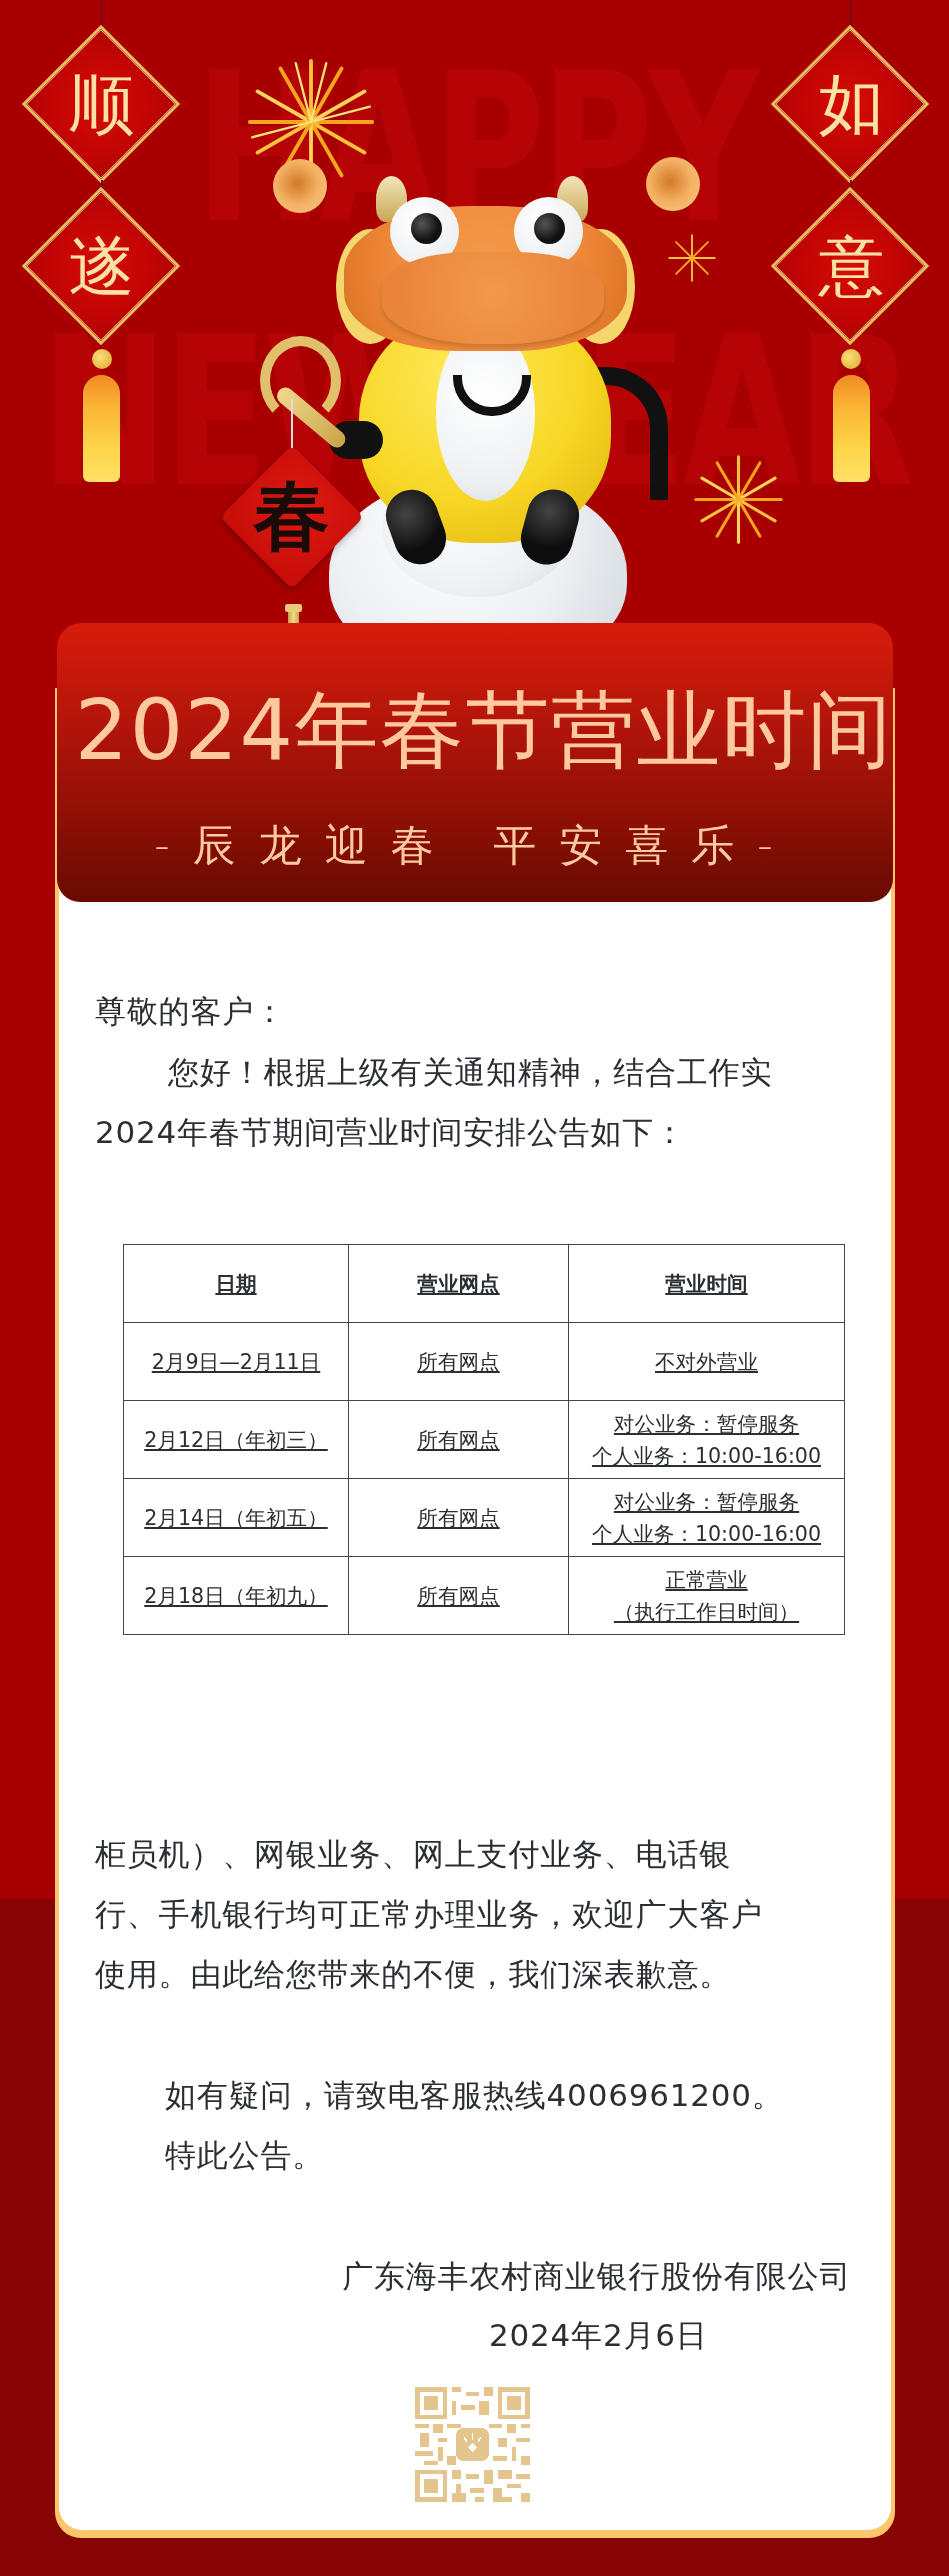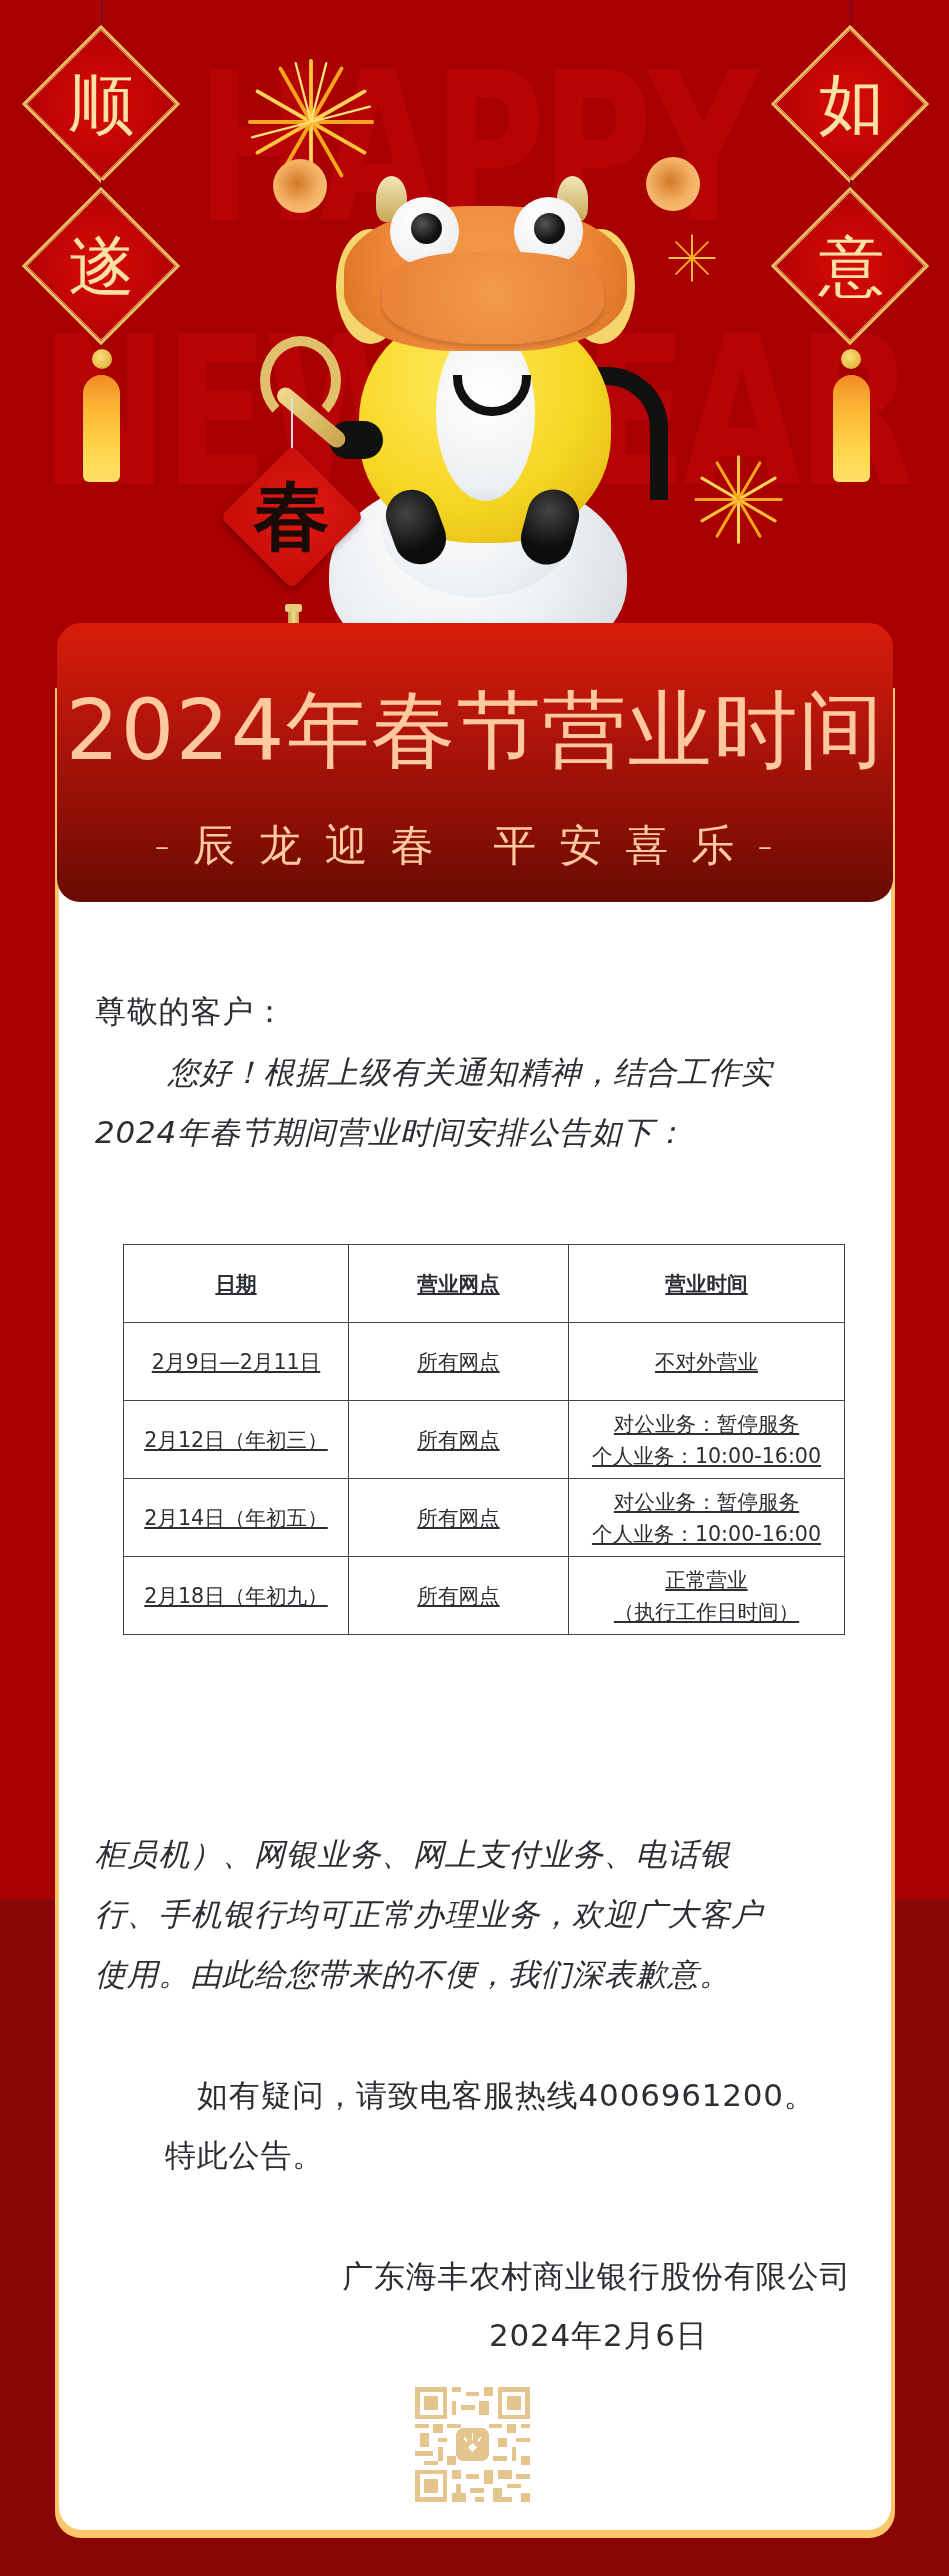--- a/index.html
+++ b/index.html
@@ -79,50 +79,50 @@
   
   .card-gold { position: absolute; left: 55px; top: 688px; width: 840px; height: 1850px; background: #fec66a; border-radius: 0 0 26px 26px; }
   .card { position: absolute; left: 59px; top: 688px; width: 832px; height: 1842px; background: #ffffff; border-radius: 0 0 23px 23px; }
 
   .header-banner {
     position: absolute; left: 57px; top: 623px; width: 836px; height: 279px;
     border-radius: 24.5px 24.5px 23px 23px;
     background: linear-gradient(180deg, #d81c0c 0%, #b4150a 35%, #8e0f05 70%, #680b02 100%);
   }
   .header-title {
-    position: absolute; left: 57px; top: 681px; width: 836px; text-align: center;
+    position: absolute; left: 57px; top: 681px; width: 836px; text-align: right;
     font-size: 84px; line-height: 99px; color: #ffc99f; letter-spacing: 1.5px;
     font-family: "DejaVu Sans", sans-serif;
   }
   .header-sub {
     position: absolute; left: 57px; top: 818px; width: 836px; text-align: center;
     font-size: 43px; line-height: 54px; color: #ffc99f; letter-spacing: 23px; font-weight: 300;
     font-family: "DejaVu Sans", sans-serif;
   }
 
   .text { position: absolute; color: #2b2e33; font-size: 31px; line-height: 60px; letter-spacing: 0.8px; }
   .salutation { left: 95px; top: 981px; }
-  .para { left: 95px; width: 765px; font-style: italic; }
+  .para { left: 95px; width: 765px; }
   .p1 { top: 1042px; }
   .line { display: block; white-space: nowrap; }
   .indent { padding-left: 73px; }
 
   table.schedule {
     position: absolute; left: 123px; top: 1244px; width: 721px;
     border-collapse: collapse; table-layout: fixed;
     font-size: 20.6px; color: #2b2e33;
   }
   table.schedule th, table.schedule td {
     border: 1.5px solid #444; text-align: center; vertical-align: middle; height: 77px; padding: 0 3.1px; line-height: 32px; text-decoration: underline;
   }
   table.schedule th { font-weight: bold; }
   .col1 { width: 225px; } .col2 { width: 220px; } .col3 { width: 276px; }
 
   .p2 { top: 1824px; }
-  .hotline { left: 165px; top: 2065px; margin-left: 32px; }
+  .hotline { left: 165px; top: 2065px; }
   .notice { left: 165px; top: 2125px; }
   .company { right: 99px; top: 2246px; text-align: right; }
   .date { left: 489px; top: 2305px; }
 
   .qr { position: absolute; left: 415px; top: 2387px; width: 115px; height: 115px; }
 </style>
 </head>
 <body>
 
 <div class="bg-bottom"></div>

